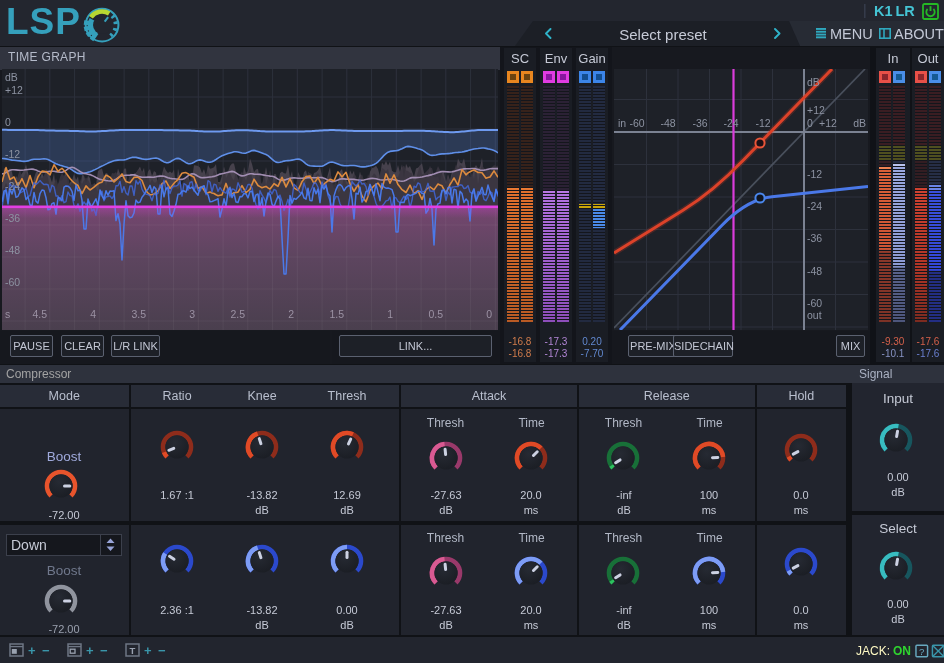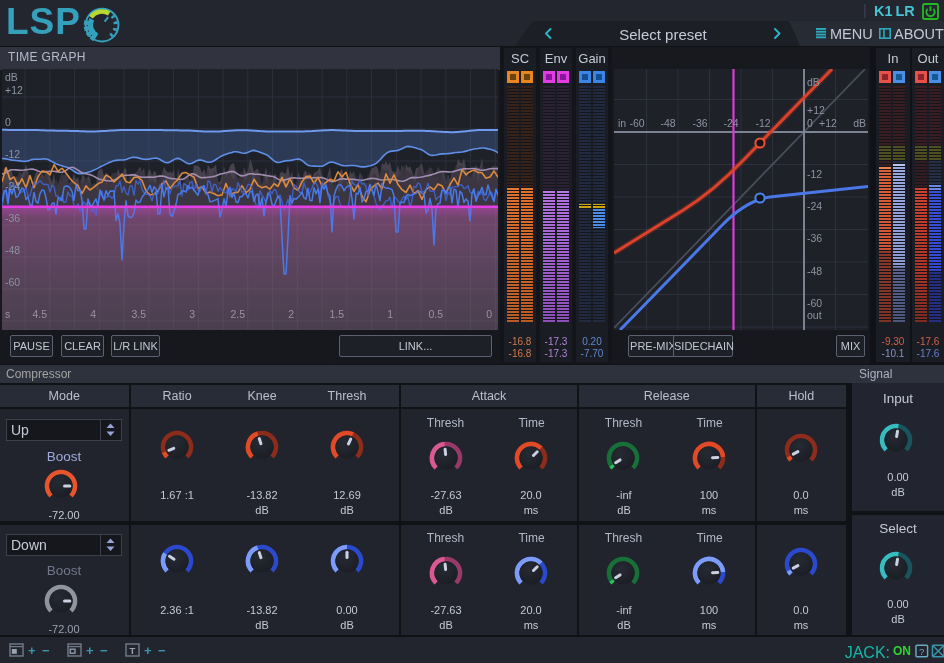--- a/index.html
+++ b/index.html
@@ -200,25 +200,20 @@
     <div class="abs" style="left:756.5px;top:384.5px;width:89.5px;height:22px;background:#282c37"></div>
     <div class="abs" style="left:756.5px;top:408.5px;width:89.5px;height:112px;background:#21242d"></div>
     <div class="abs" style="left:756.5px;top:524.5px;width:89.5px;height:110px;background:#21242d"></div>
     <div class="abs clab" style="left:0px;top:389px;width:128.5px">Mode</div>
     <div class="abs clab" style="left:133px;top:389px;width:88px">Ratio</div>
     <div class="abs clab" style="left:218px;top:389px;width:88px">Knee</div>
     <div class="abs clab" style="left:303px;top:389px;width:88px">Thresh</div>
     <div class="abs clab" style="left:401px;top:389px;width:176px">Attack</div>
     <div class="abs clab" style="left:579px;top:389px;width:175.5px">Release</div>
     <div class="abs clab" style="left:756.5px;top:389px;width:89.5px">Hold</div>
-    <div class="abs" style="left:6px;top:419px;width:110px;height:20px;background:#15171d;border:1px solid #3c404c;color:#c6cad6;font-size:14px;line-height:20px;padding-left:4px">Up<svg style="position:absolute;right:0;top:0" width="21" height="20" viewBox="0 0 21 20">
-        <line x1="0.5" y1="0" x2="0.5" y2="20" stroke="#3c404c" stroke-width="1"></line>
-        <polygon points="6.5,8 14.5,8 10.5,3.5" fill="#98a4d8"></polygon>
-        <polygon points="6.5,11.5 14.5,11.5 10.5,16" fill="#98a4d8"></polygon>
-      </svg></div>
     <div class="abs" style="left:6px;top:534px;width:110px;height:20px;background:#15171d;border:1px solid #3c404c;color:#c6cad6;font-size:14px;line-height:20px;padding-left:4px">Down<svg style="position:absolute;right:0;top:0" width="21" height="20" viewBox="0 0 21 20">
         <line x1="0.5" y1="0" x2="0.5" y2="20" stroke="#3c404c" stroke-width="1"></line>
         <polygon points="6.5,8 14.5,8 10.5,3.5" fill="#98a4d8"></polygon>
         <polygon points="6.5,11.5 14.5,11.5 10.5,16" fill="#98a4d8"></polygon>
       </svg></div>
     <div class="abs" style="left:0;top:449px;width:128px;text-align:center;font-size:13.5px;color:#a0aadc">Boost</div>
     <div class="abs" style="left:0;top:563px;width:128px;text-align:center;font-size:13.5px;color:#70788c">Boost</div>
     <svg class="abs" style="left:0;top:383px" width="944" height="254" viewBox="0 0 944 254">
       <path d="M51.10,112.90 A14,14 0 1 1 70.90,112.90" fill="none" stroke="#e8542c" stroke-width="4.6" stroke-linecap="butt"></path>
       <circle cx="61" cy="103" r="11.5" fill="url(#kface)"></circle>
@@ -343,21 +338,21 @@
       <rect x="68" y="7" width="13" height="12" fill="none" stroke="#6e7684" stroke-width="1.5"></rect>
       <line x1="68" y1="9.6" x2="81" y2="9.6" stroke="#6e7684" stroke-width="1.3"></line>
       <rect x="70.2" y="12.2" width="4.8" height="4" fill="none" stroke="#9aa2b0" stroke-width="1.3"></rect>
       <text x="86" y="18" font-family="Liberation Sans" font-size="13" font-weight="bold" fill="#3a96aa">+</text>
       <text x="100" y="17.5" font-family="Liberation Sans" font-size="13" font-weight="bold" fill="#3a96aa">−</text>
       <rect x="126" y="7" width="13" height="12" fill="none" stroke="#6e7684" stroke-width="1.5"></rect>
       <text x="132.5" y="16.5" text-anchor="middle" font-family="Liberation Sans" font-size="9.5" font-weight="bold" fill="#9aa2b0">T</text>
       <text x="144" y="18" font-family="Liberation Sans" font-size="13" font-weight="bold" fill="#3a96aa">+</text>
       <text x="158" y="17.5" font-family="Liberation Sans" font-size="13" font-weight="bold" fill="#3a96aa">−</text>
     </svg>
-    <div class="abs" style="left:800px;top:644px;width:90px;text-align:right;font-size:16px;color:#14b8a6">JACK:</div>
+    <div class="abs" style="left:800px;top:644px;width:90px;text-align:right;font-size:12px;color:#fef9c3">JACK:</div>
     <div class="abs" style="left:893px;top:644px;font-size:12px;font-weight:bold;color:#2fd42f">ON</div>
     <svg class="abs" style="left:915px;top:644px" width="30" height="14" viewBox="0 0 31 14">
       <rect x="1" y="1" width="12" height="12" rx="1" fill="none" stroke="#67a9c0" stroke-width="1.5"></rect>
       <text x="7" y="11" text-anchor="middle" font-family="Liberation Sans" font-size="10" fill="#67a9c0">?</text>
       <rect x="18" y="1" width="12" height="12" rx="1" fill="none" stroke="#3a96aa" stroke-width="1.5"></rect>
       <line x1="18" y1="1" x2="30" y2="13" stroke="#3a96aa" stroke-width="1.4"></line>
       <line x1="30" y1="1" x2="18" y2="13" stroke="#3a96aa" stroke-width="1.4"></line>
     </svg>
   </div>
 </body></html>

